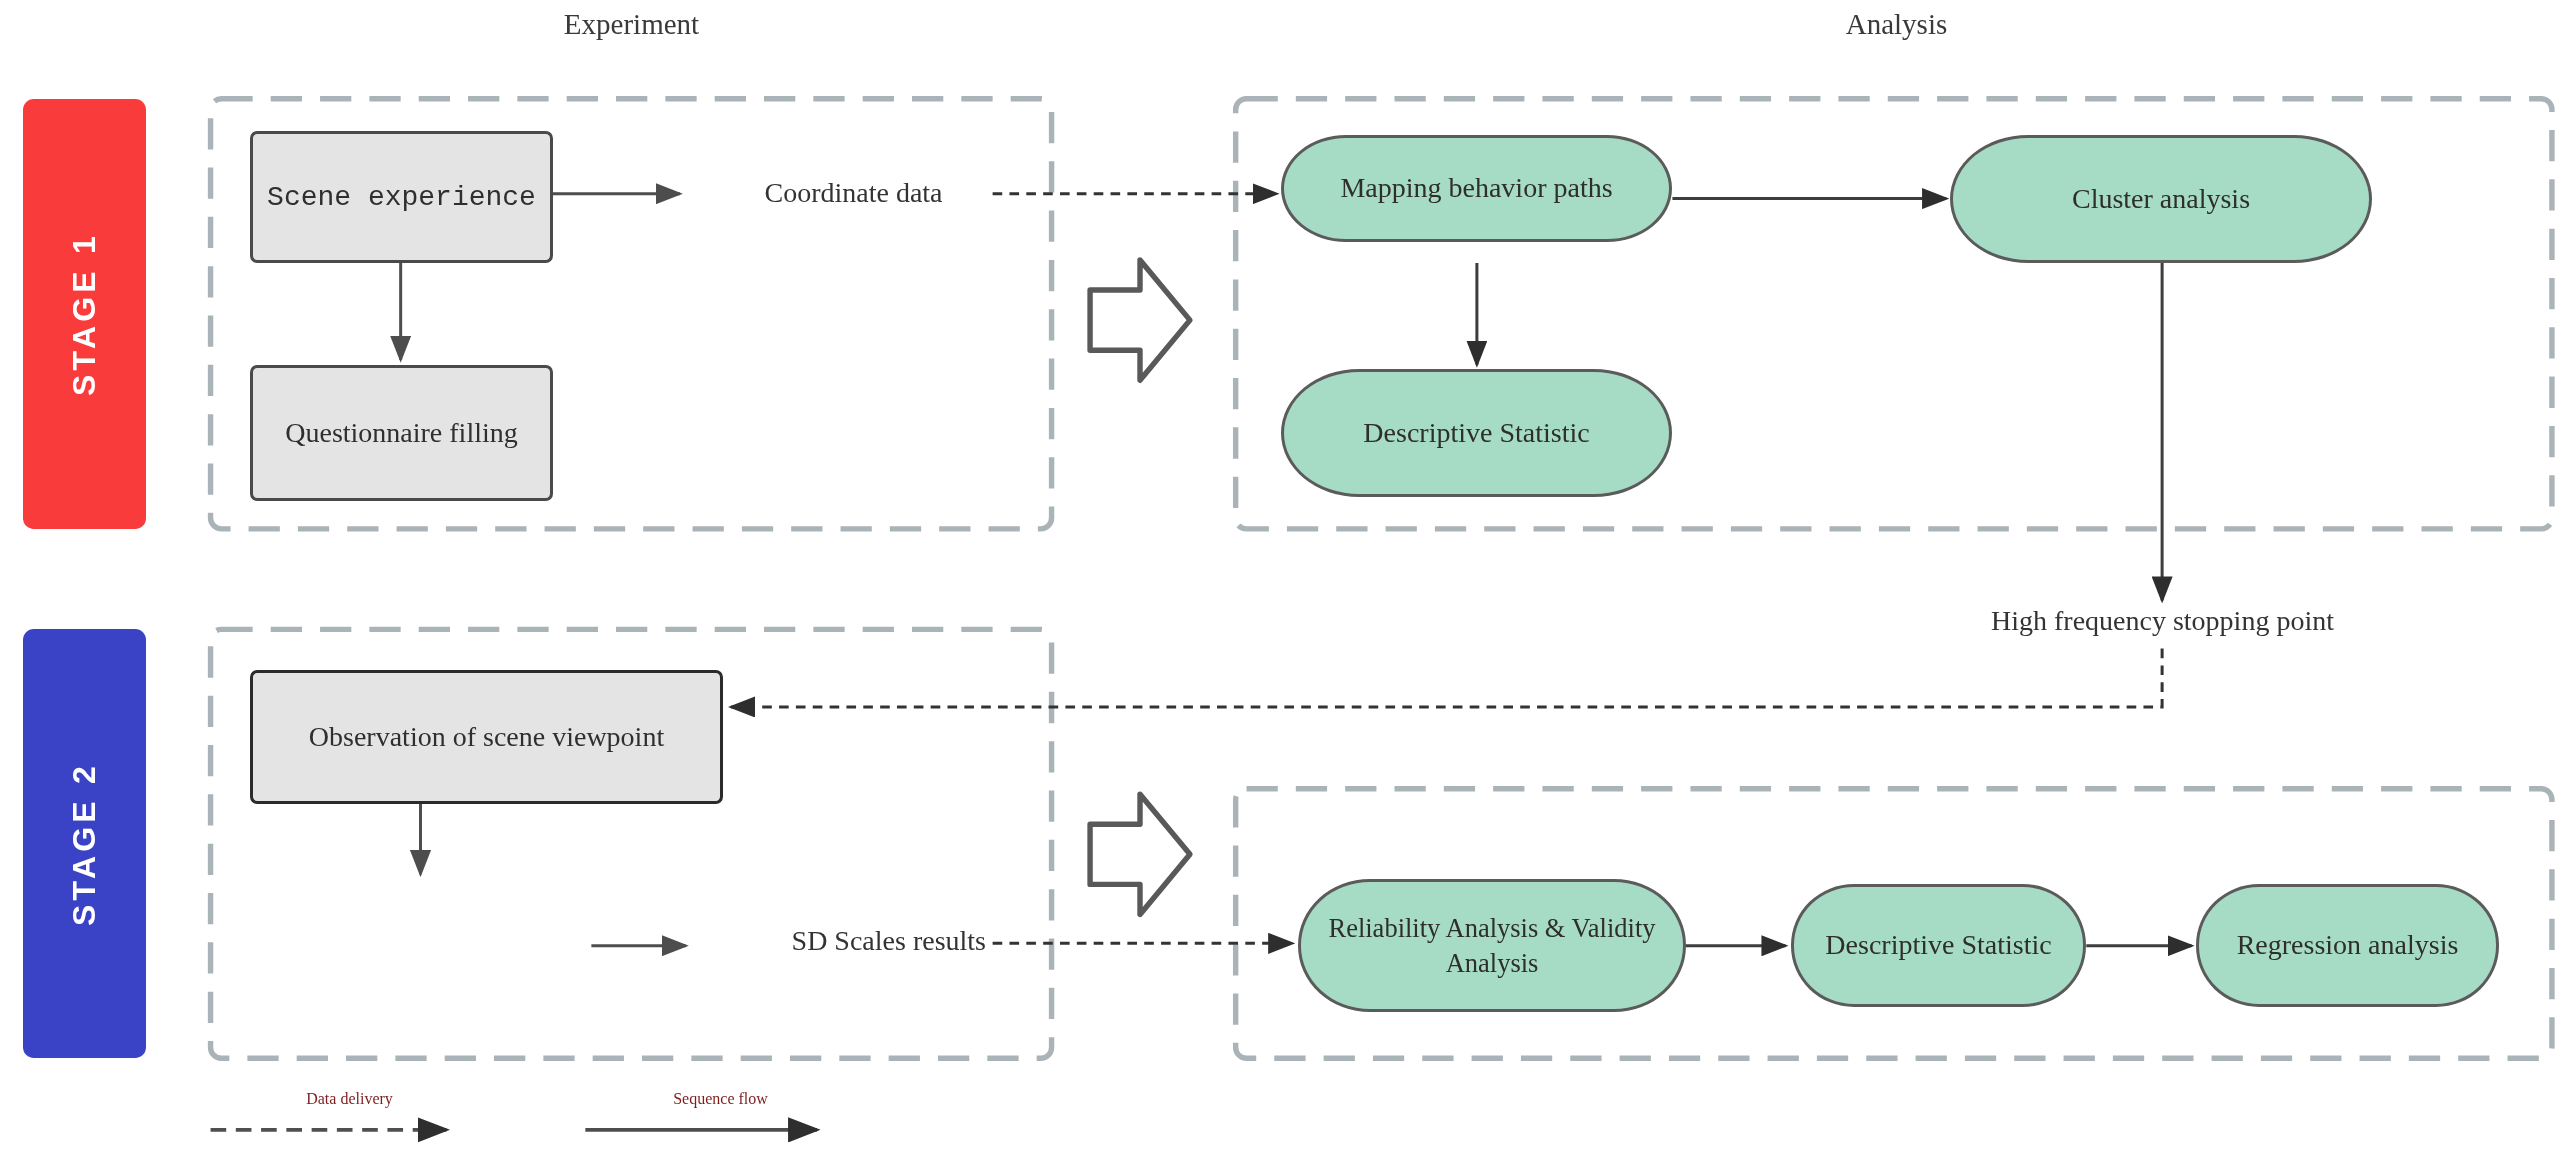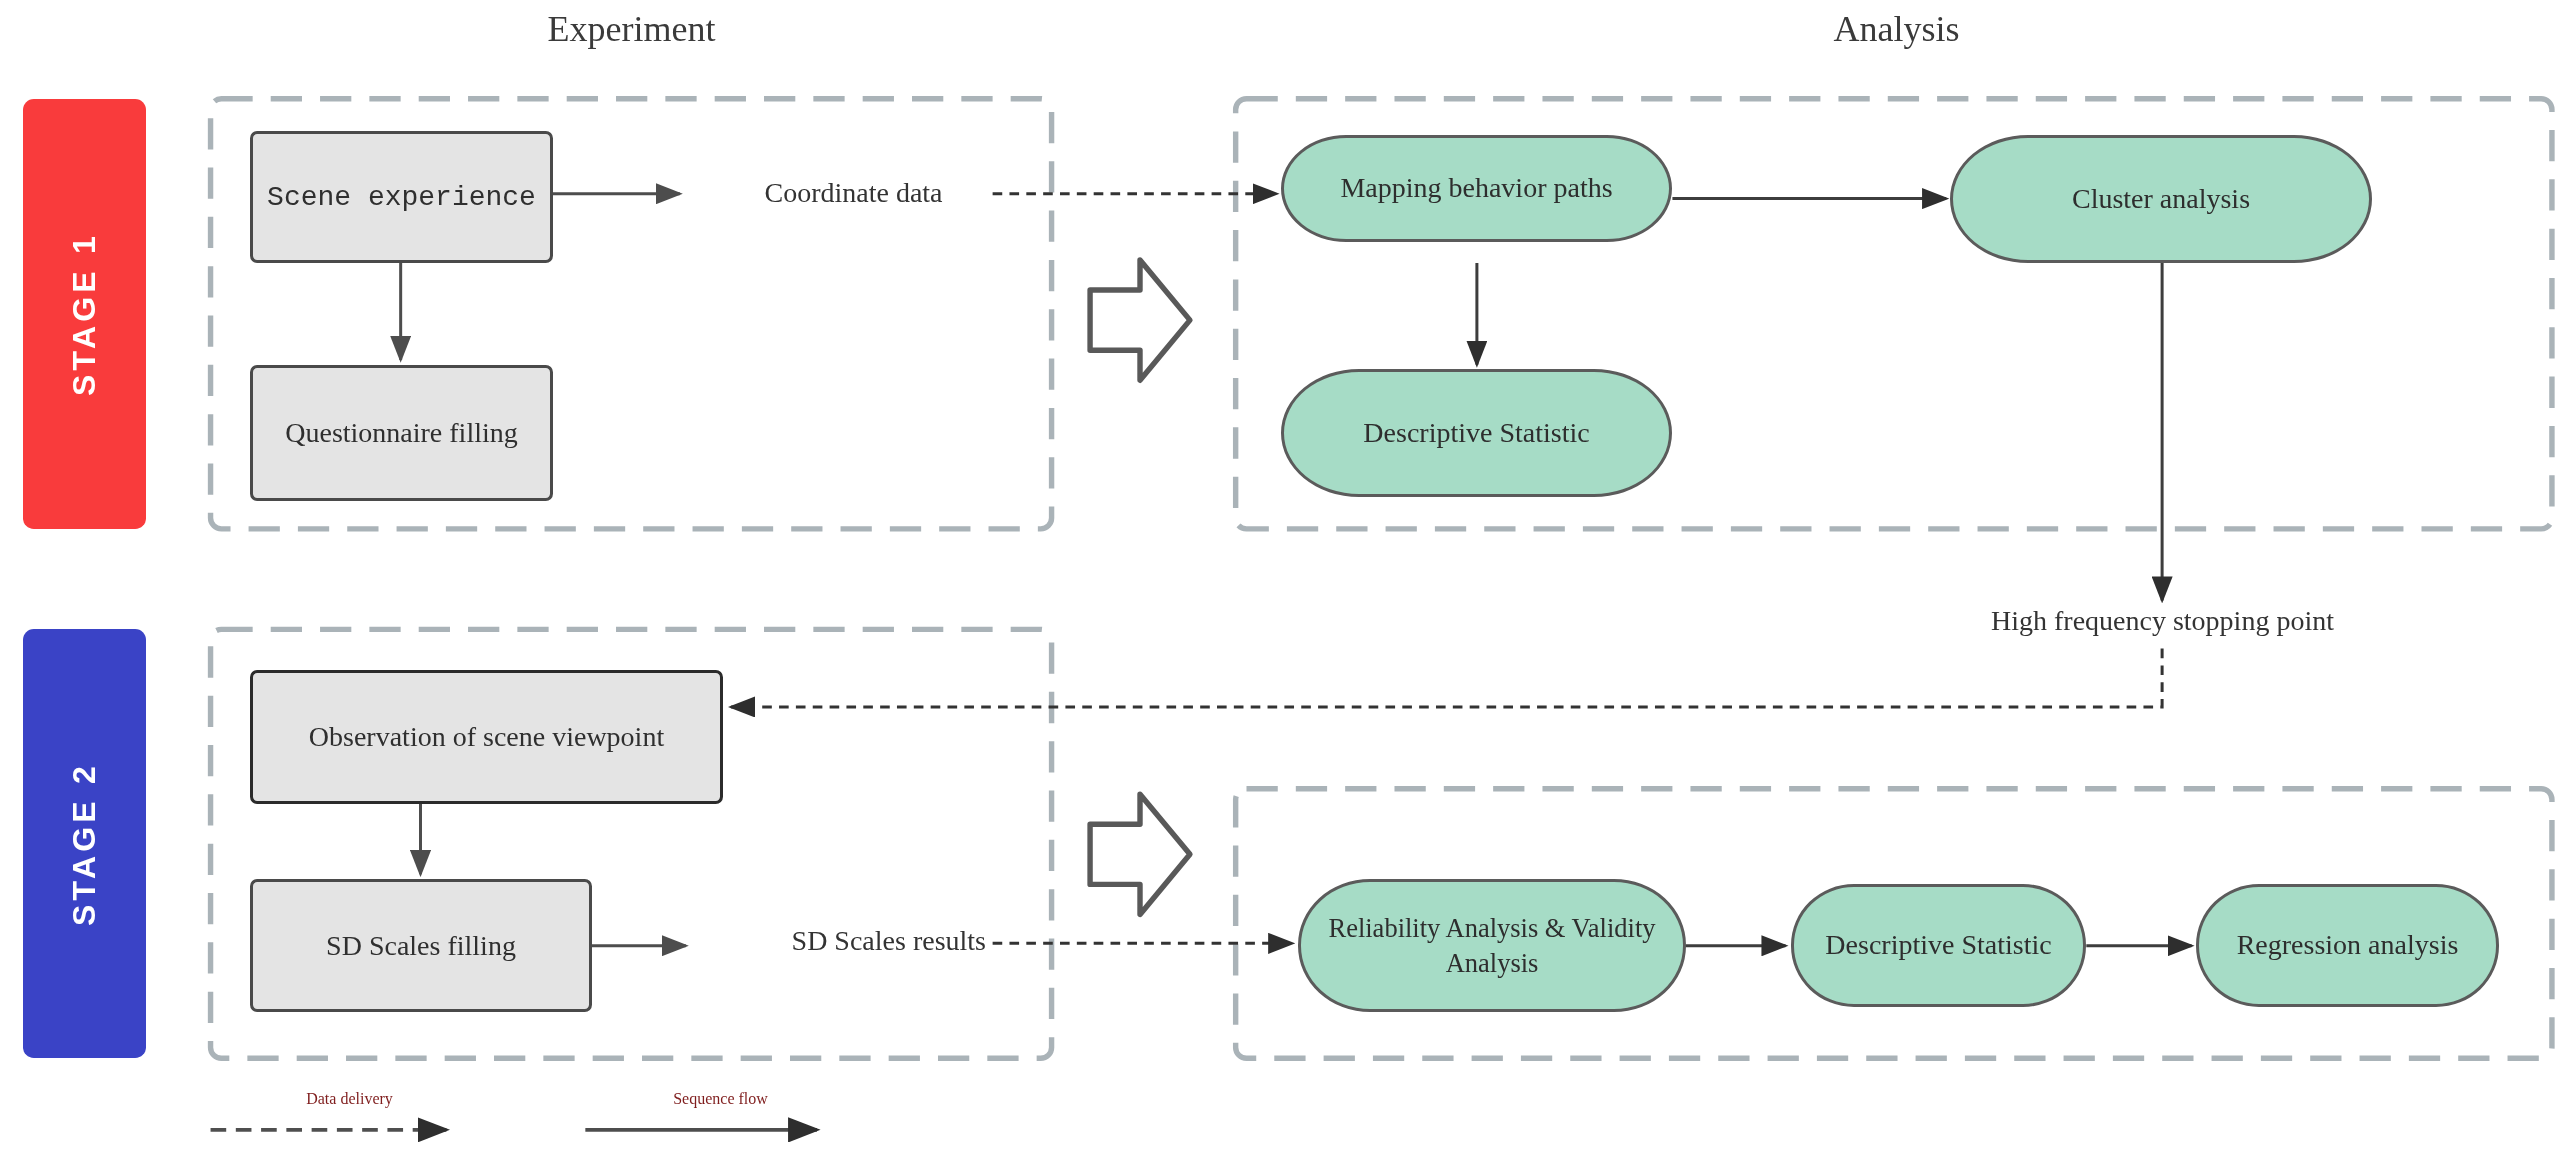--- a/index.html
+++ b/index.html
@@ -9,21 +9,21 @@
     background:#ffffff;
     font-family:"Liberation Serif","DejaVu Serif",serif;
     overflow:hidden;
   }
   .layer{position:absolute;left:0;top:0;width:2576px;height:1154px;}
   svg.layer{z-index:1;}
   .nodes{z-index:2;pointer-events:none;}
 
   .col-title{
     position:absolute;width:241px;text-align:center;
-    font-size:36px;color:#3a3a3a;
+    font-size:29px;color:#3a3a3a;
   }
   #title-exp{left:511px;top:8.4px;}
   #title-ana{left:1776px;top:8.4px;}
 
   .badge{
     position:absolute;left:23px;width:123px;border-radius:10.8px;
     display:flex;align-items:center;justify-content:center;
   }
   #badge-s1{top:99px;height:430px;background:#f93b3c;}
   #badge-s2{top:629px;height:429px;background:#3a43c6;}
@@ -127,21 +127,20 @@
     <div id="task-scene" class="task">Scene experience</div>
     <div id="task-quest" class="task">Questionnaire filling</div>
     <div id="lbl-coord" class="flabel">Coordinate data</div>
 
     <div id="proc-map" class="proc">Mapping behavior paths</div>
     <div id="proc-clu" class="proc">Cluster analysis</div>
     <div id="proc-des1" class="proc">Descriptive Statistic</div>
     <div id="lbl-hfsp" class="flabel">High frequency stopping point</div>
 
     <div id="task-obs" class="task">Observation of scene viewpoint</div>
-    <div id="task-sd" class="task">SD Scales filling</div>
     <div id="lbl-sdres" class="flabel">SD Scales results</div>
 
     <div id="proc-rel" class="proc">Reliability Analysis &amp; Validity Analysis</div>
     <div id="proc-des2" class="proc">Descriptive Statistic</div>
     <div id="proc-reg" class="proc">Regression analysis</div>
 
     <div id="leg-dd" class="legend-label">Data delivery</div>
     <div id="leg-sf" class="legend-label">Sequence flow</div>
 
   </div>

